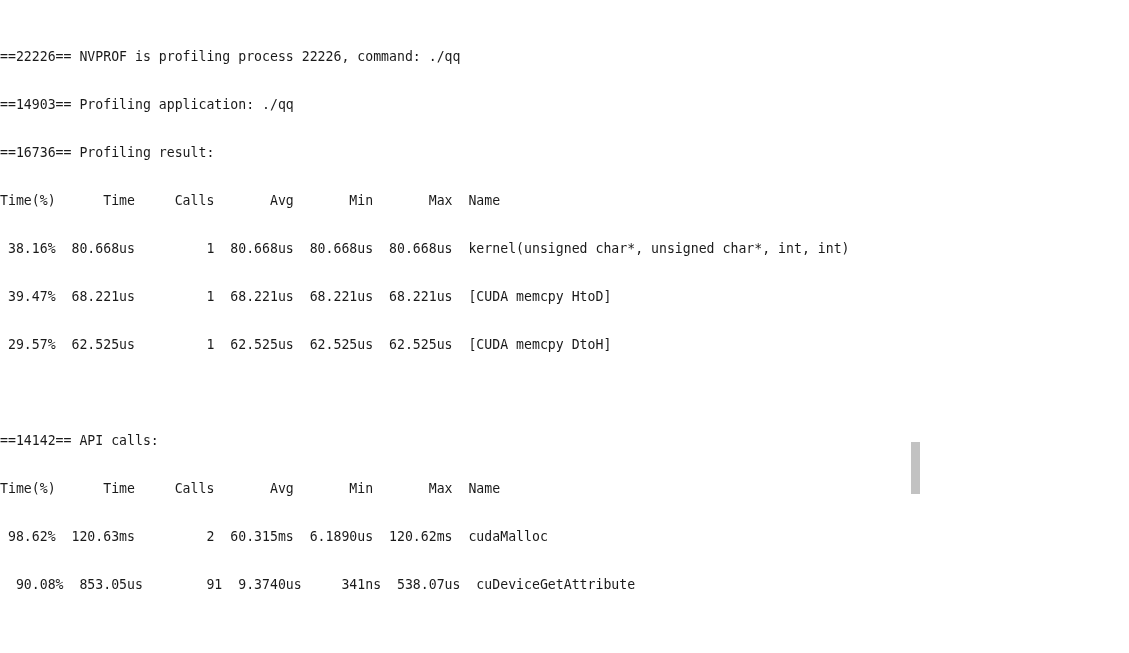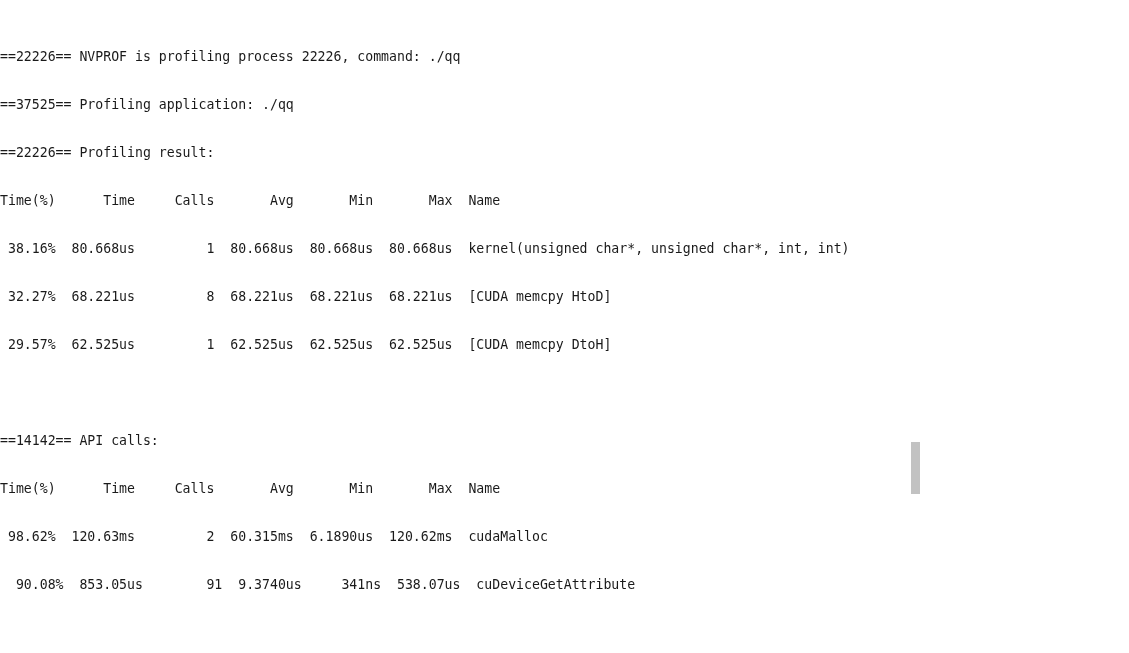--- a/index.html
+++ b/index.html
@@ -76,25 +76,25 @@
   }
 </style>
 </head>
 <body>
 
 <div id="terminal">
 
   <div id="screen">
 
     <span class="line">==22226== NVPROF is profiling process 22226, command: ./qq</span>
-    <span class="line">==37525== Profiling application: ./qq</span>
-    <span class="line">==22226== Profiling result:</span>
+    <span class="line">==14903== Profiling application: ./qq</span>
+    <span class="line">==16736== Profiling result:</span>
     <span class="line">Time(%)      Time     Calls       Avg       Min       Max  Name</span>
     <span class="line"> 38.16%  80.668us         1  80.668us  80.668us  80.668us  kernel(unsigned char*, unsigned char*, int, int)</span>
-    <span class="line"> 32.27%  68.221us         8  68.221us  68.221us  68.221us  [CUDA memcpy HtoD]</span>
+    <span class="line"> 39.47%  68.221us         1  68.221us  68.221us  68.221us  [CUDA memcpy HtoD]</span>
     <span class="line"> 29.57%  62.525us         1  62.525us  62.525us  62.525us  [CUDA memcpy DtoH]</span>
     <span class="line"></span>
     <span class="line">==14142== API calls:</span>
     <span class="line">Time(%)      Time     Calls       Avg       Min       Max  Name</span>
     <span class="line"> 98.62%  120.63ms         2  60.315ms  6.1890us  120.62ms  cudaMalloc</span>
     <span class="line">  90.08%  853.05us        91  9.3740us     341ns  538.07us  cuDeviceGetAttribute</span>
     
     
     
     

